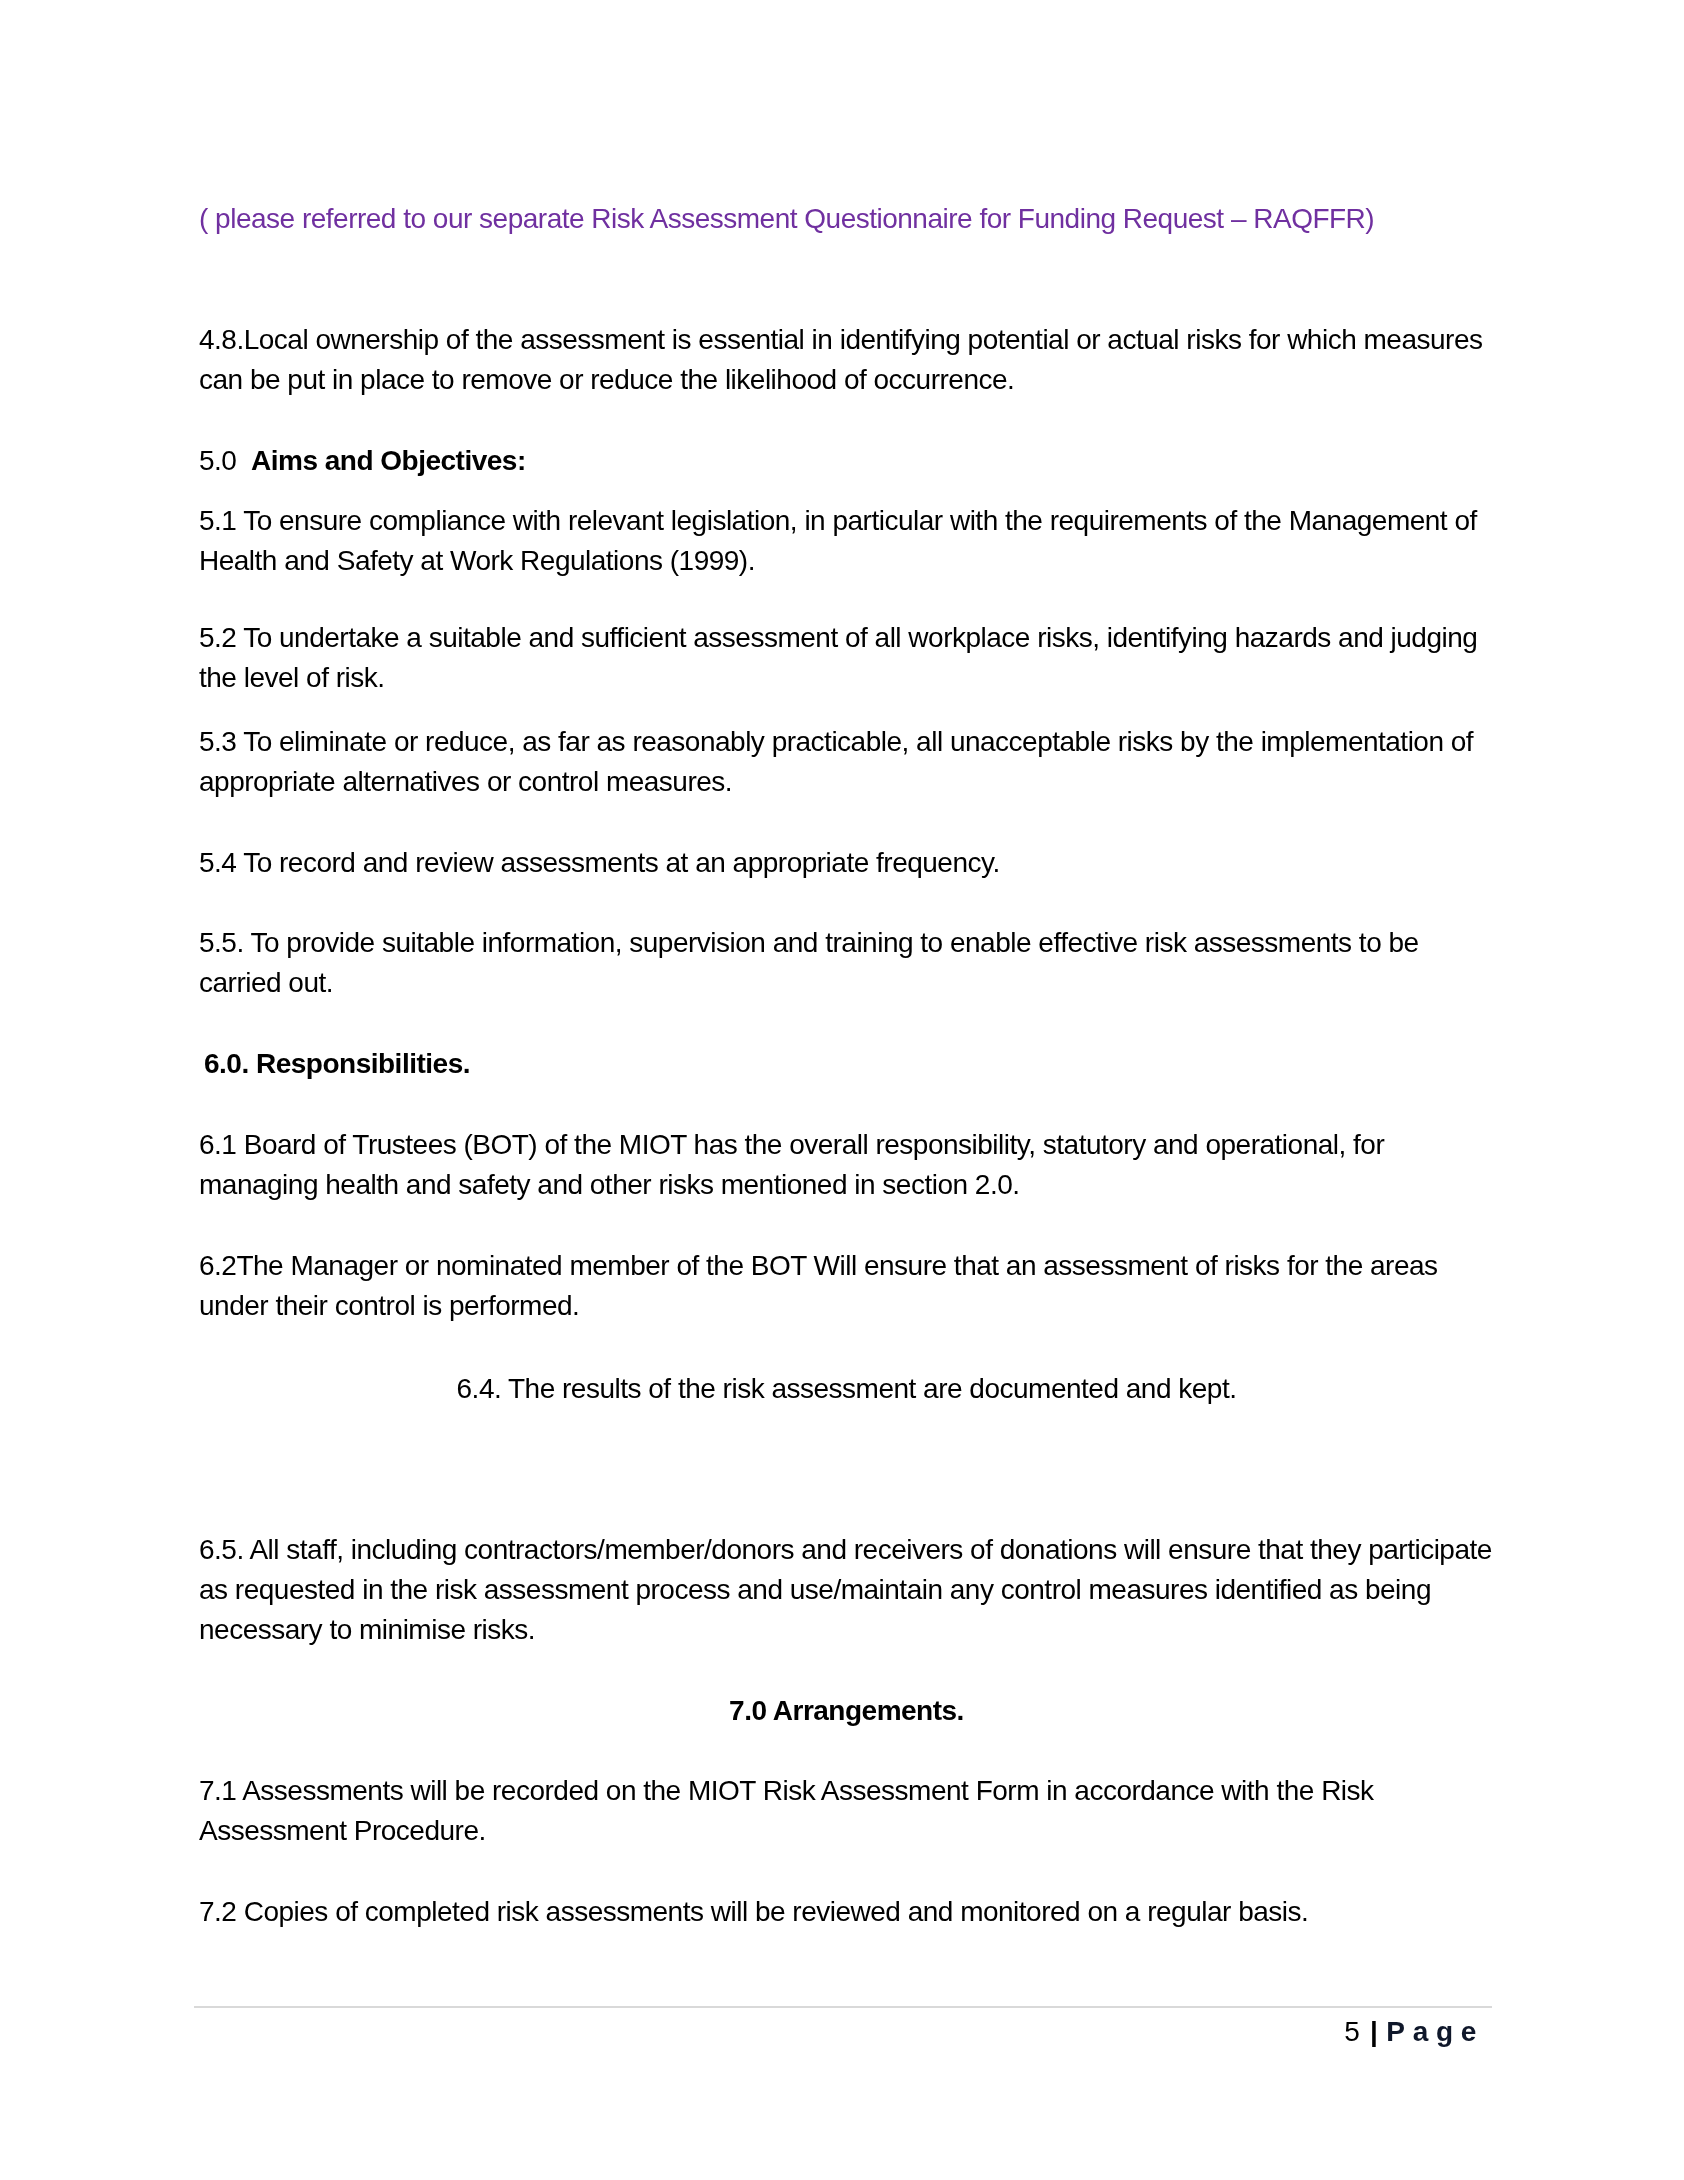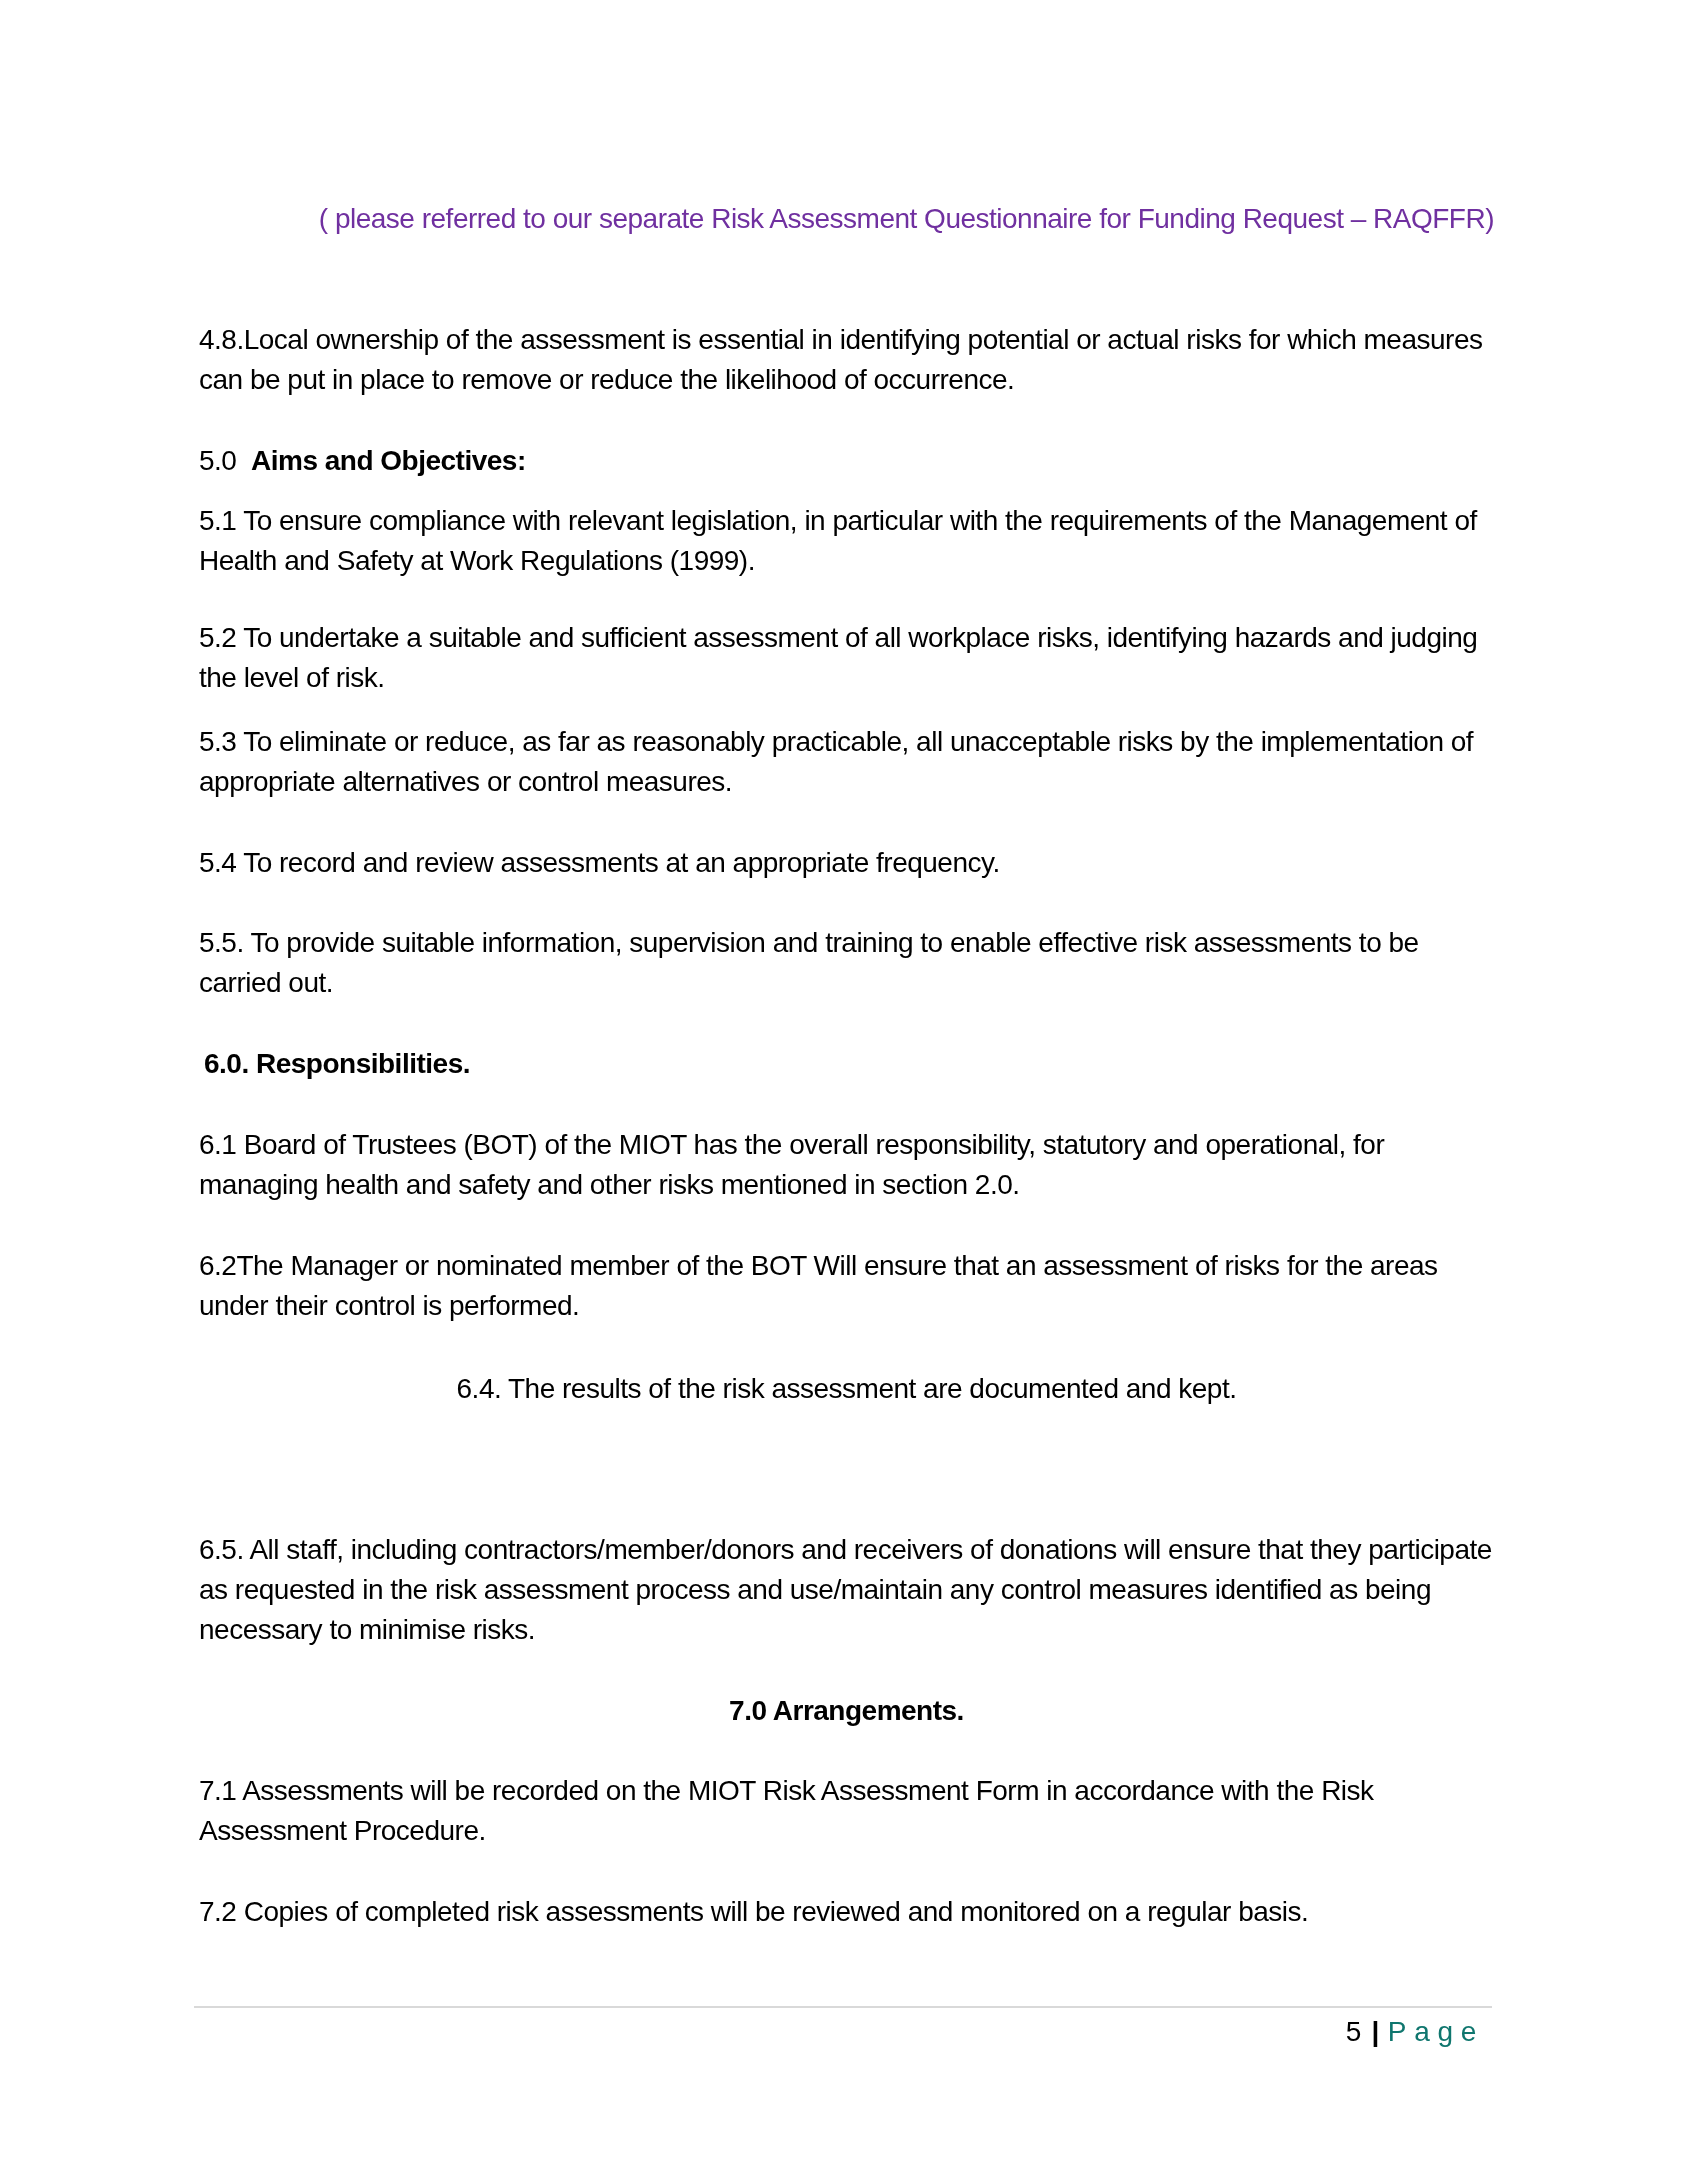--- a/index.html
+++ b/index.html
@@ -8,28 +8,28 @@
   .page { position: absolute; left: 0; top: 0; width: 1685px; height: 2181px; background: #fff; }
   .p { position: absolute; left: 199px; width: 1295px; font-size: 28px; line-height: 40px;
        letter-spacing: -0.5px; white-space: normal; margin: 0; }
   .purple { color: #7030a0; }
   .bold { font-weight: bold; }
   .footer-rule { position: absolute; left: 194px; top: 2006px; width: 1298px; height: 1.7px; background: #d9d9d9; }
   .footer { position: absolute; right: 201px; top: 2010px; font-size: 28px; line-height: 43px;
             display: flex; align-items: center; }
   .footer .num { color: #000; }
   .footer .sep { color: #000; margin: 0 8.5px 0 10.2px; font-weight: bold; }
-  .footer .word { color: #0f766e; letter-spacing: 7.7px; }
+  .footer .word { color: #0f172a; letter-spacing: 7.7px; font-weight: bold; }
 </style>
 </head>
 <body>
 
 <div class="page">
 
-  <p class="p purple" style="top:199px;text-align:right;"> ( please referred to our separate Risk Assessment Questionnaire for Funding Request – RAQFFR)</p>
+  <p class="p purple" style="top:199px;"> ( please referred to our separate Risk Assessment Questionnaire for Funding Request – RAQFFR)</p>
 
   <p class="p" style="top:320px;">4.8.Local ownership of the assessment is essential in identifying potential or actual risks for which measures can be put in place to remove or reduce the likelihood of occurrence.</p>
 
   <p class="p" style="top:441px;">
     <span>5.0</span>&nbsp;
     <span class="bold">Aims and Objectives:</span>
   </p>
 
   <p class="p" style="top:501px;">5.1 To ensure compliance with relevant legislation, in particular with the requirements of the Management of Health and Safety at Work Regulations (1999).</p>
   <p class="p" style="top:602px;margin-top:16px;">5.2 To undertake a suitable and sufficient assessment of all workplace risks, identifying hazards and judging the level of risk.</p>

